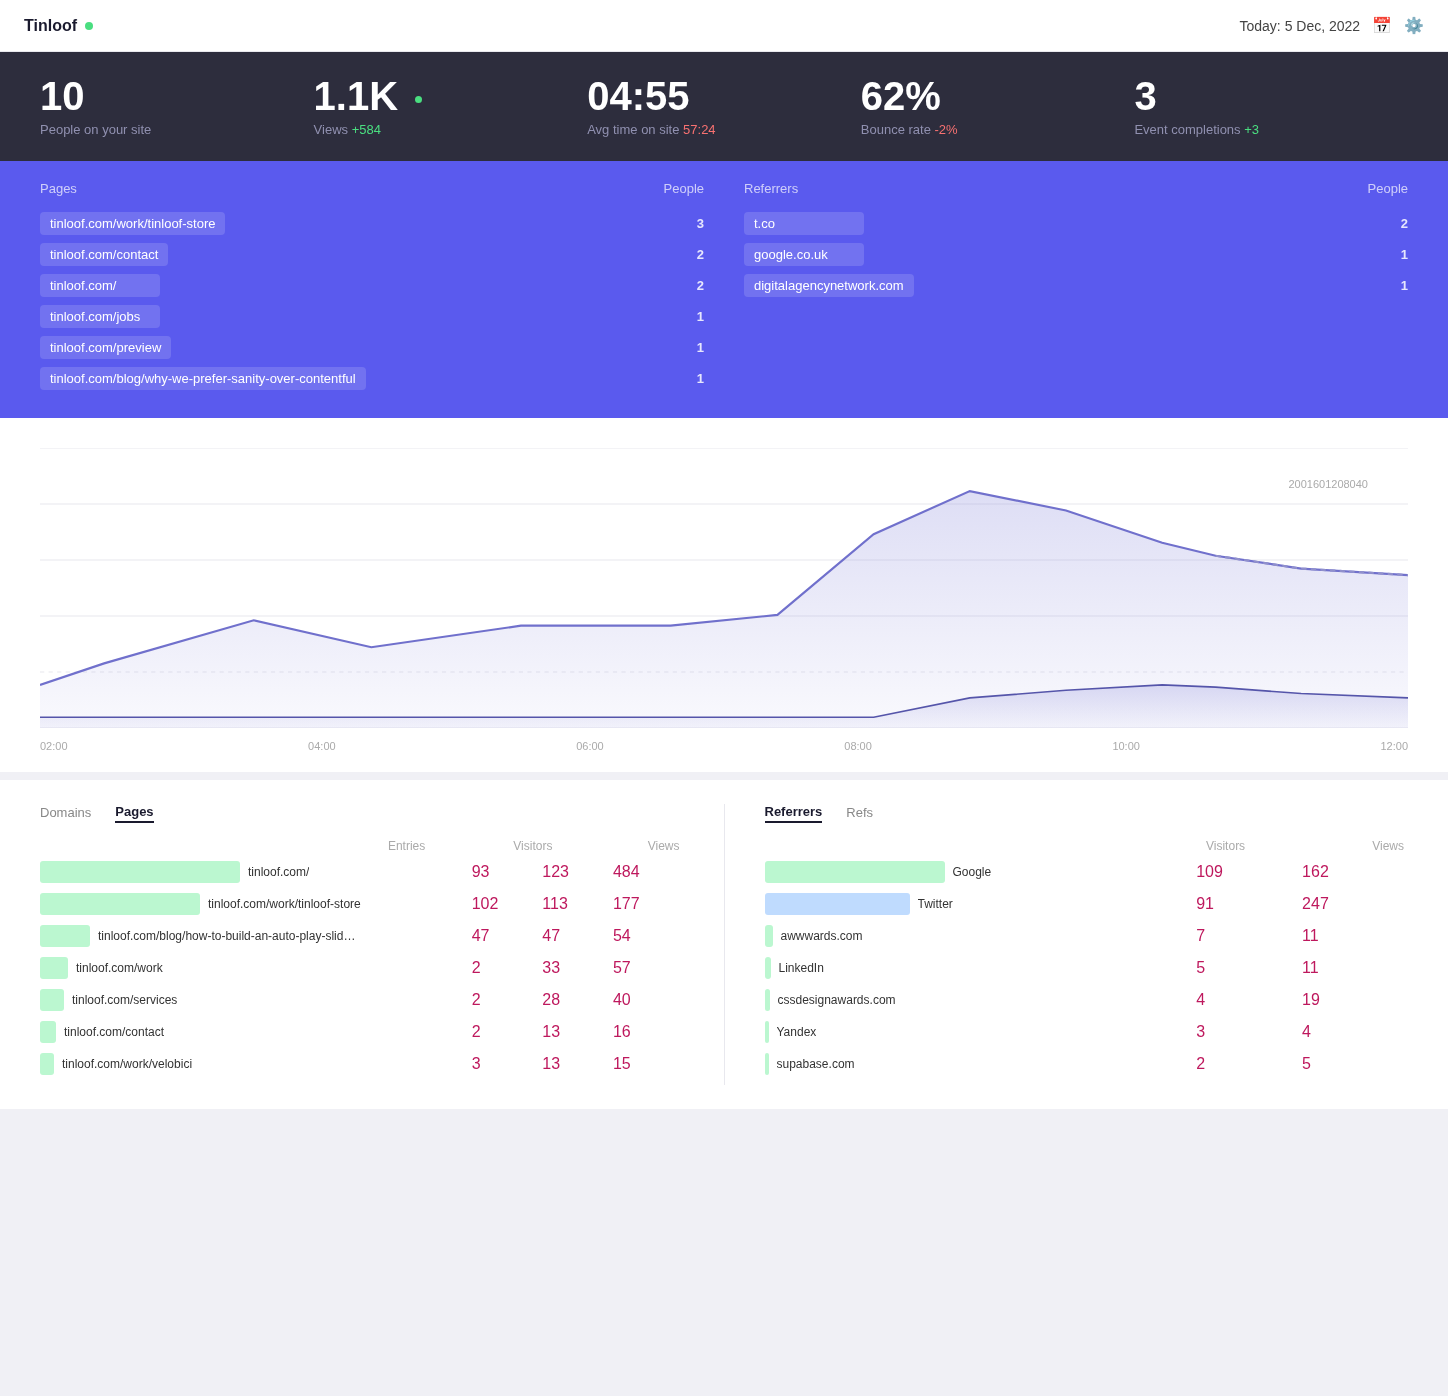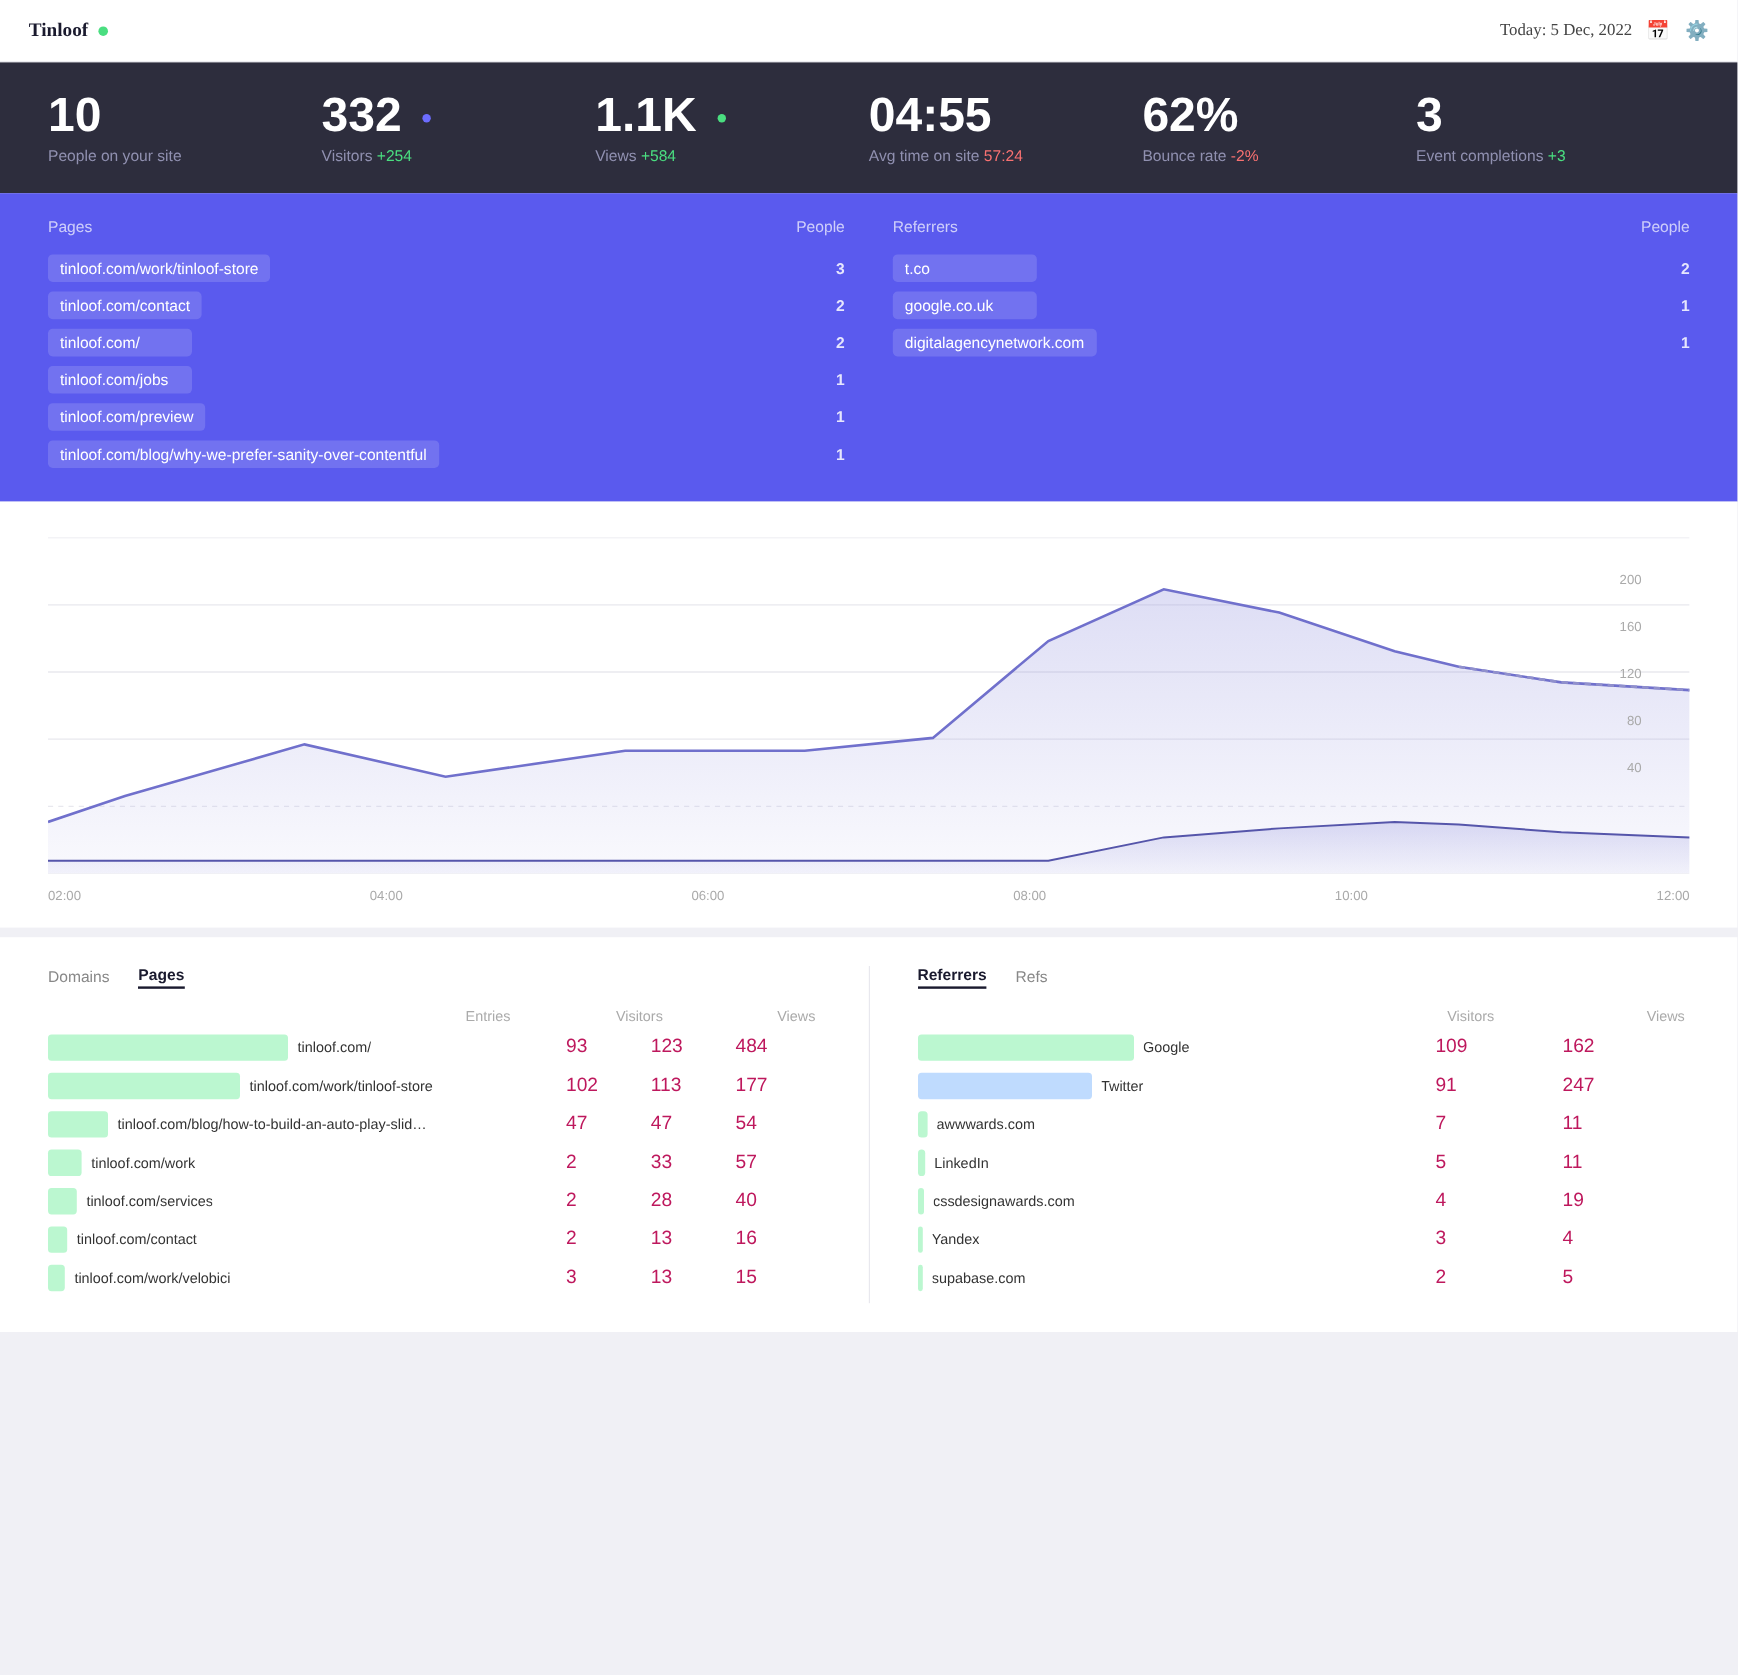--- a/index.html
+++ b/index.html
@@ -13,21 +13,20 @@
 
     
     .header {
       display: flex;
       align-items: center;
       justify-content: space-between;
       padding: 0 24px;
       height: 52px;
       background: #fff;
       border-bottom: 1px solid #e8e8ee;
-      font-family: Liberation Serif, serif;
     }
     .header-left {
       display: flex;
       align-items: center;
       gap: 8px;
     }
     .header-title {
       font-size: 16px;
       font-weight: 600;
       color: #1a1a2e;
@@ -132,21 +131,21 @@
       background: #fff;
       padding: 30px 40px 20px;
       position: relative;
     }
     .chart-y-labels {
       position: absolute;
       right: 40px;
       top: 30px;
       bottom: 60px;
       display: flex;
-      flex-direction: column;
+      flex-direction: row;
       justify-content: space-between;
     }
     .chart-y-label {
       font-size: 11px;
       color: #aaa;
       text-align: right;
     }
     .chart-svg-wrap {
       width: 100%;
       height: 280px;
@@ -258,24 +257,20 @@
   </div>
 </div>
 
 <div class="stats-bar">
 
   <div class="stat-item">
     <div class="stat-main">10</div>
     <div class="stat-label">People on your site</div>
   </div>
 
-  <div class="stat-item">
-    <div class="stat-main">332 <span class="stat-dot"></span></div>
-    <div class="stat-label">Visitors <span class="pos">+254</span></div>
-  </div>
 
   <div class="stat-item">
     <div class="stat-main">1.1K <span class="stat-dot stat-dot-green"></span></div>
     <div class="stat-label">Views <span class="pos">+584</span></div>
   </div>
 
   <div class="stat-item">
     <div class="stat-main">04:55</div>
     <div class="stat-label">Avg time on site <span class="neg">57:24</span></div>
   </div>

